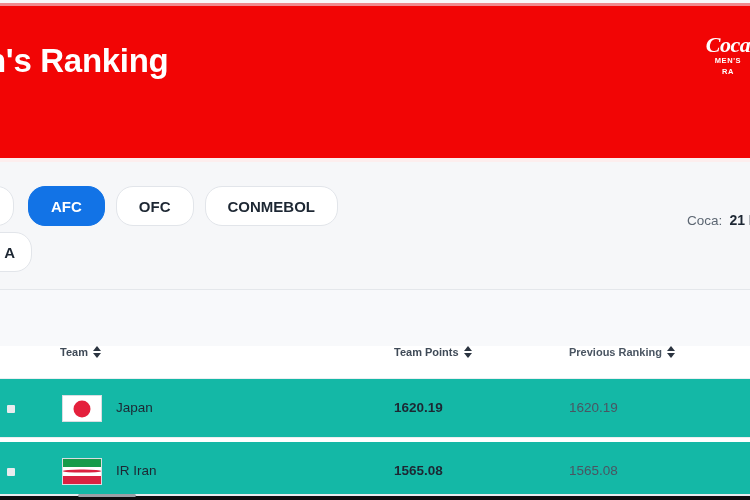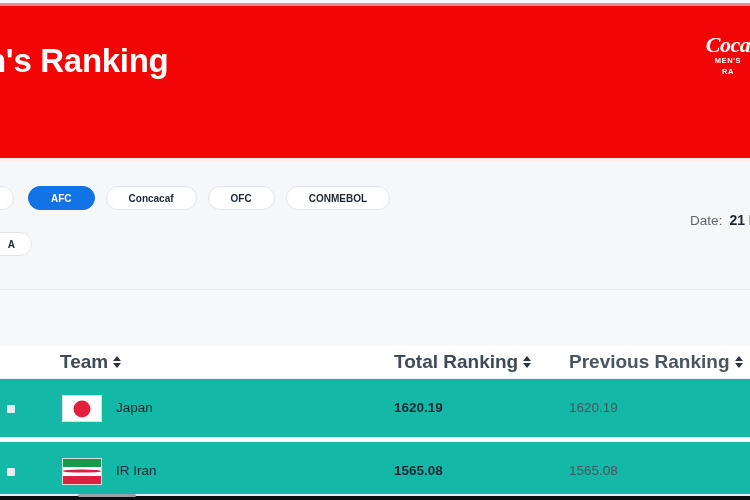--- a/index.html
+++ b/index.html
@@ -105,28 +105,28 @@
     position: absolute;
     left: 0;
     display: flex;
     align-items: center;
     gap: 11px;
   }
   .pill-row-1 { top: 186px; }
   .pill-row-2 { top: 232px; }
 
   .pill {
-    height: 24px;
+    height: 40px;
     min-width: 40px;
     padding: 0 22px;
     border-radius: 17px;
     background: #ffffff;
     border: 1px solid #e2e5ea;
     color: #1d2733;
-    font-size: 10px;
+    font-size: 15px;
     font-weight: bold;
     display: flex;
     align-items: center;
     justify-content: center;
     box-sizing: border-box;
     white-space: nowrap;
     cursor: pointer;
   }
   .pill.active {
     background: #1273e6;
@@ -197,23 +197,22 @@
     position: absolute;
     top: 56px; left: 0;
     width: 750px; height: 32px;
     background: #ffffff;
   }
   .th {
     position: absolute;
     top: 0;
     height: 32px;
     display: flex;
-    align-items: center;
     gap: 5px;
-    font-size: 19px;
+    font-size: 11px;
     font-weight: bold;
     color: #3f4a57;
     white-space: nowrap;
     cursor: pointer;
   }
   .th-team  { left: 60px; }
   .th-total { left: 394px; }
   .th-prev  { left: 569px; color: #4a5562; }
 
   .sorticon {
@@ -368,50 +367,49 @@
   </div>
 
   <div class="filter-section">
     <div class="filter-sheen"></div>
   </div>
 
   <div class="pill-row pill-row-1">
     <div class="pill clipped-1">A</div>
     <div class="row1-inner">
       <div class="pill active">AFC</div>
-      <div class="pill">Concacaf</div>
       <div class="pill">OFC</div>
       <div class="pill">CONMEBOL</div>
     </div>
   </div>
 
   <div class="pill-row pill-row-2">
     <div class="pill clipped-2">A</div>
   </div>
 
   <div class="date-block">
-    <span class="date-label">Date:</span>
+    <span class="date-label">Coca:</span>
     <span class="date-value">21 Dec 20</span>
   </div>
 
   <div class="section-divider"></div>
 
   <div class="table-area">
     <div class="table-top-band"></div>
 
     <div class="thead">
       <div class="th th-team">
         <span>Team</span>
         <span class="sorticon">
             <i class="up"></i>
             <i class="down"></i>
           </span>
       </div>
       <div class="th th-total">
-        <span>Total Ranking</span>
+        <span>Team Points</span>
         <span class="sorticon">
             <i class="up"></i>
             <i class="down"></i>
           </span>
       </div>
       <div class="th th-prev">
         <span>Previous Ranking</span>
         <span class="sorticon">
             <i class="up"></i>
             <i class="down"></i>

